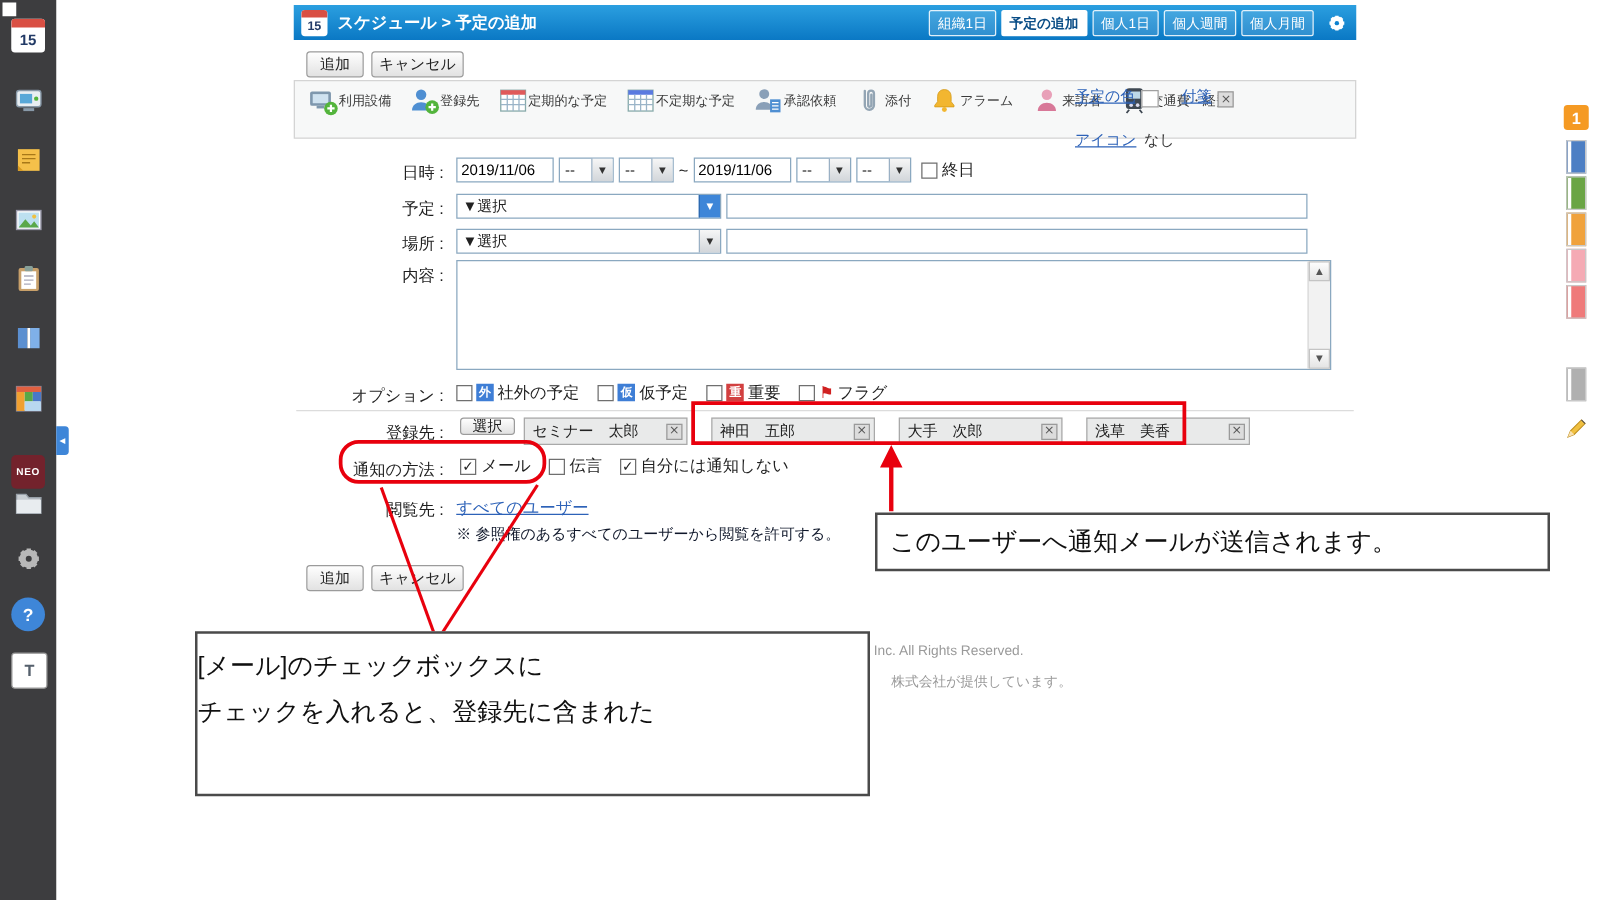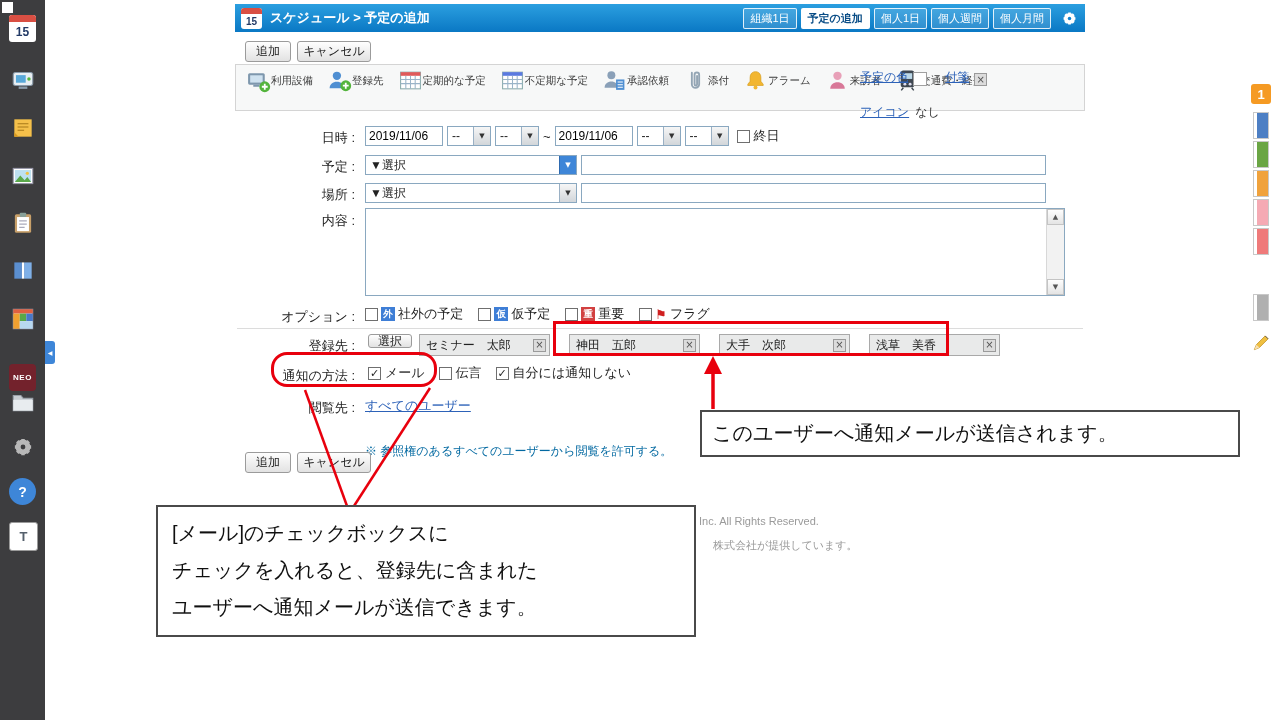--- a/index.html
+++ b/index.html
@@ -391,21 +391,21 @@
       <span>伝言</span>
     </span>
     <span class="nitem">
       <span class="cb dj">✓</span>
       <span>自分には通知しない</span>
     </span>
   </div>
 
   <div class="flabel" style="top:399px;">閲覧先 :</div>
   <span class="lnk abs" style="left:365px;top:397px;font-size:13px;">すべてのユーザー</span>
-  <div class="abs" style="left:365px;top:443px;font-size:12px;color:#0369a1;">※ 参照権のあるすべてのユーザーから閲覧を許可する。</div>
+  <div class="abs" style="left:365px;top:419px;font-size:12px;color:#0f172a;">※ 参照権のあるすべてのユーザーから閲覧を許可する。</div>
 
   <div class="gbtn abs" style="left:245px;top:452px;width:46px;height:21px;">追加</div>
   <div class="gbtn abs" style="left:297px;top:452px;width:74px;height:21px;">キャンセル</div>
 
   <div class="foot" style="left:699px;top:515px;">Inc. All Rights Reserved.</div>
   <div class="foot" style="left:713px;top:538px;">株式会社が提供しています。</div>
 
   <div class="abs" style="left:1251px;top:84px;width:20px;height:20px;background:#f59a23;border-radius:3px;display:flex;align-items:center;justify-content:center;color:#fff;font-weight:bold;font-size:13px;cursor:pointer;">1</div>
   <div class="ptab" style="top: 112px; background-color: rgb(77, 127, 196);"></div>
   <div class="ptab" style="top: 141px; background-color: rgb(106, 165, 68);"></div>
@@ -424,19 +424,18 @@
     <line x1="430" y1="388" x2="354" y2="506" stroke-width="2.5" stroke="#e8000d"></line>
     <line x1="713" y1="409" x2="713" y2="371" stroke-width="3.5" stroke="#e8000d"></line>
     <polygon points="713,356 704,374 722,374" fill="#e8000d"></polygon>
   </svg>
 
   <div class="hbox" style="left:553px;top:321px;width:396px;height:35px;border:3px solid #e8000d;"></div>
   <div class="hbox" style="left:271px;top:352px;width:166px;height:35px;border:3px solid #e8000d;border-radius:16px;"></div>
 
   <div class="callout" style="left:700px;top:410px;width:540px;height:47px;display:flex;align-items:center;padding:0 10px;font-size:20px;">このユーザーへ通知メールが送信されます。</div>
 
-  <div class="callout" style="left:156px;top:505px;width:540px;height:132px;padding:8px 14px;font-size:20px;line-height:37px;">
+  <div class="callout" style="left:156px;top:505px;width:540px;height:132px;padding:8px 0;font-size:20px;line-height:37px;">
     <div>[メール]のチェックボックスに</div>
     <div>チェックを入れると、登録先に含まれた</div>
-    <div>ユーザーへ通知メールが送信できます。</div>
   </div>
 
 </div>
 
 </body></html>

